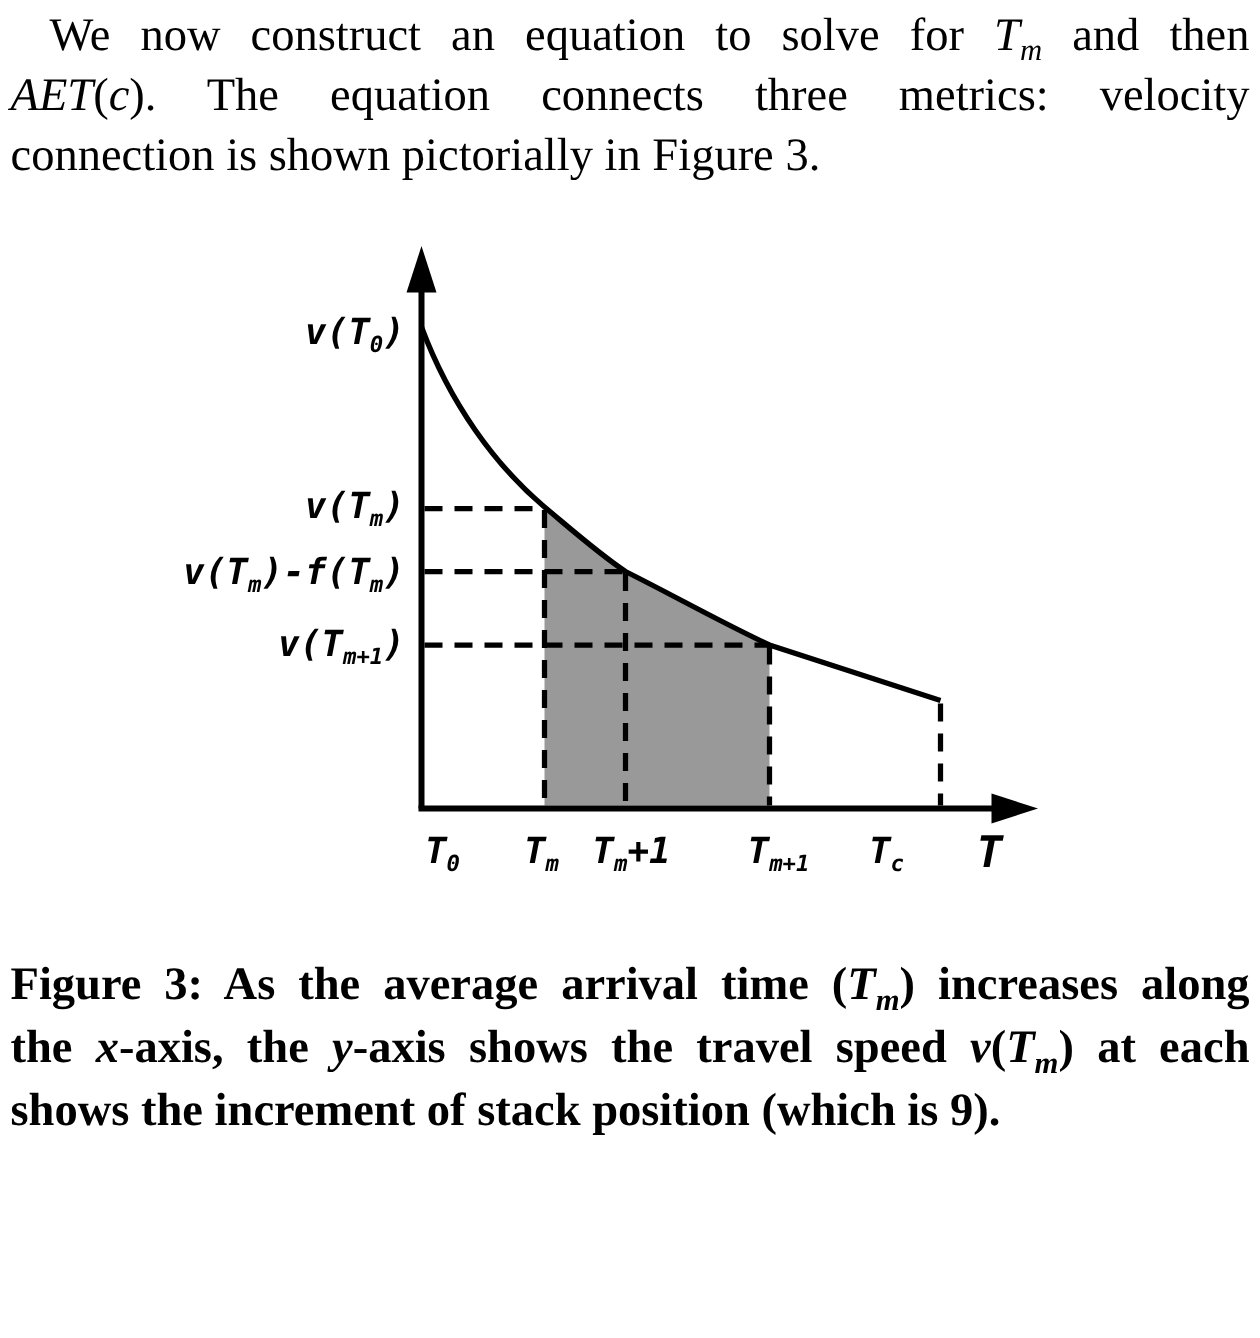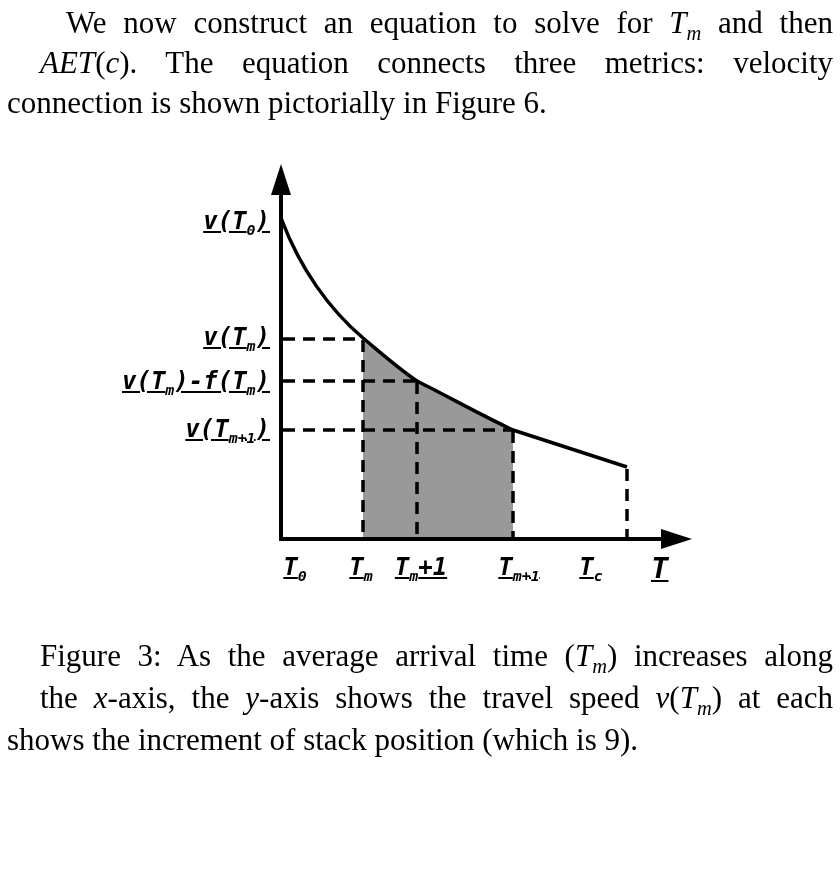--- a/index.html
+++ b/index.html
@@ -7,59 +7,58 @@
     width: 840px; height: 892px;
     background: #ffffff; color: #000000;
     font-family: "Liberation Serif", serif;
     overflow: hidden;
   }
   .text-block { width: 826px; margin: 0 7px; font-size: 31px; }
   .para { padding-top: 3px; }
   .para .line { line-height: 40px; }
   .cap .line { line-height: 42px; }
   .line { text-align: justify; }
-  .jl { text-align: justify; text-align-last: justify; margin-left: 33px; }
+  .jl { text-align: justify; text-align-last: justify; }
   .end { text-align: left; text-align-last: left; }
   .indent { text-indent: 26px; }
   sub { font-size: 0.66em; line-height: 0; }
   i { font-style: italic; }
 
   .figure-wrap {
     position: relative;
     width: 840px; height: 450px;
     margin-top: 32px;
   }
   .figure-wrap svg { position: absolute; left: 0; top: 0; }
   .fig-label {
     position: absolute;
     font-family: "DejaVu Sans Mono", monospace;
     font-weight: bold;
     font-style: italic;
     font-size: 24px;
     white-space: nowrap;
     line-height: 28px;
-    text-decoration: underline;
   }
   .fig-label sub { font-size: 0.62em; }
   .ylab { right: 570px; text-align: right; }
   .xlab { transform: translateX(-50%); top: 398px; }
   .t-axis-label { font-size: 29px; top: 399px; }
   .dash { stroke: #000; stroke-width: 3.5; stroke-dasharray: 12 8; fill: none; }
   .axis { stroke: #000; stroke-width: 4; fill: none; }
-  .cap { margin-top: 30px; }
+  .cap { margin-top: 30px; font-weight: bold; }
 </style>
 </head>
 <body>
 
 <div>
 
   <div class="text-block para">
     <div class="line jl indent">We now construct an equation to solve for <i>T</i><sub><i>m</i></sub> and then</div>
     <div class="line jl"><i>AET</i>(<i>c</i>). The equation connects three metrics: velocity</div>
-    <div class="line end">connection is shown pictorially in Figure 6.</div>
+    <div class="line end">connection is shown pictorially in Figure 3.</div>
   </div>
 
   <div class="figure-wrap">
     <svg width="840" height="450" viewBox="0 0 840 450">
 
       <path d="M363,183 C381,198 399,214 417,226 C449,242 481,260 513,275 L513,382 L363,382 Z" stroke="none" fill="#999999"></path>
 
       <line class="dash" x1="283" y1="184" x2="363" y2="184"></line>
       <line class="dash" x1="283" y1="226" x2="417" y2="226"></line>
       <line class="dash" x1="283" y1="275" x2="513" y2="275"></line>

